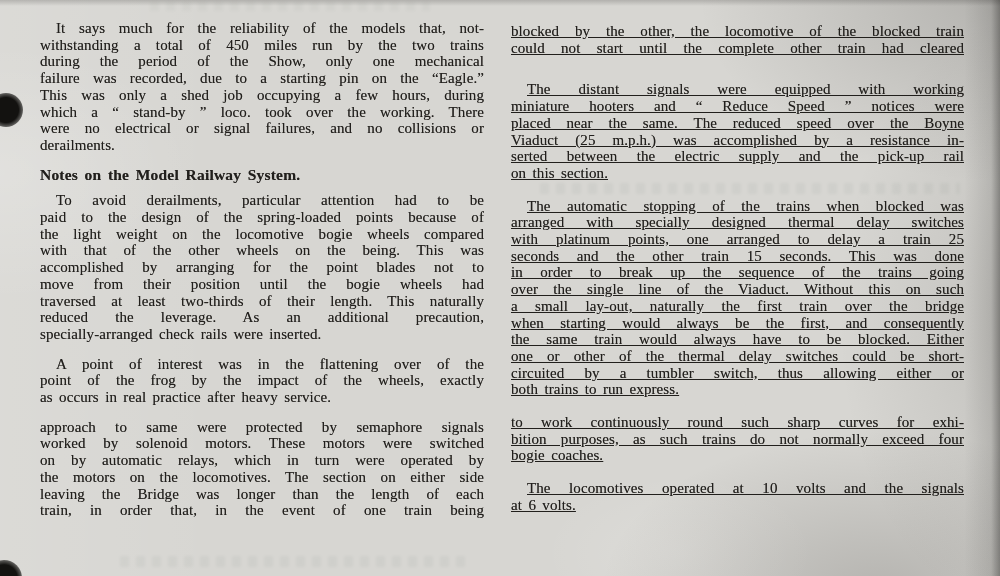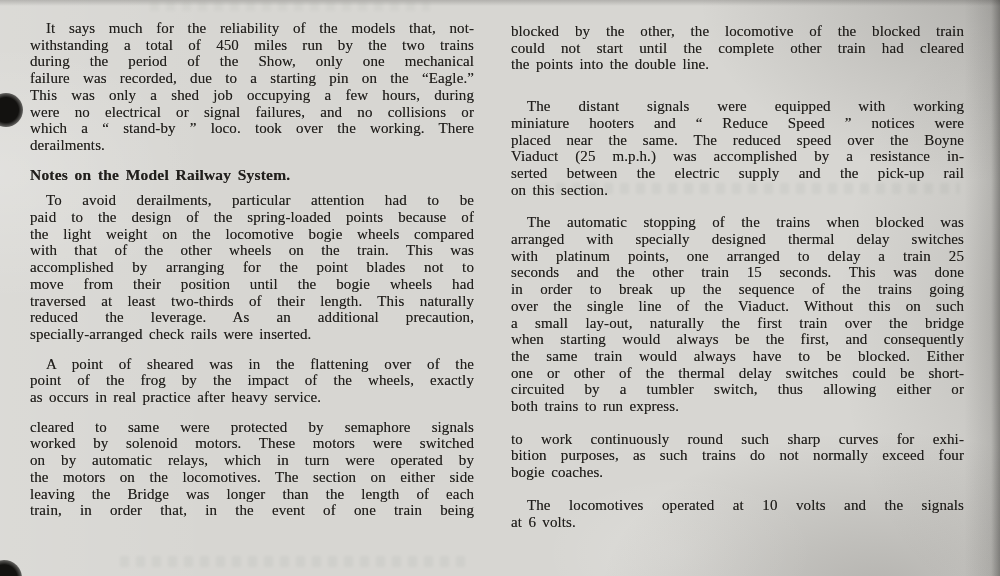--- a/index.html
+++ b/index.html
@@ -15,22 +15,22 @@
       linear-gradient(180deg, rgba(30,28,26,.20) 0, rgba(30,28,26,0) 6px),
       linear-gradient(270deg, rgba(25,24,22,.40) 0, rgba(25,24,22,.12) 9px, rgba(25,24,22,0) 36px),
       radial-gradient(ellipse 430px 260px at 100% 0%, rgba(40,38,35,.20), transparent 70%),
       radial-gradient(ellipse 260px 430px at 102% 55%, rgba(40,38,35,.12), transparent 70%),
       radial-gradient(ellipse 430px 250px at 88% 103%, rgba(45,42,38,.20), transparent 65%),
       radial-gradient(ellipse 230px 130px at 68% 96%, rgba(252,252,250,.15), transparent 60%),
       radial-gradient(ellipse 300px 200px at 0% 30%, rgba(255,255,255,.18), transparent 65%),
       linear-gradient(90deg, rgba(255,255,255,.10) 0%, rgba(255,255,255,0) 22%);
   }
   .column{position:absolute;top:0;}
-  .col-left{left:30px;top:20px;width:444px;}
-  .col-right{left:511px;top:23px;width:453px;}
+  .col-left{left:40px;top:20px;width:444px;}
+  .col-right{left:511px;top:23px;width:453px;text-decoration:underline;}
   .line{
     font-size:15px;
     line-height:16.7px;
     letter-spacing:.1px;
     word-spacing:2.5px;
     text-align:justify;
     text-align-last:justify;
     text-shadow:0 0 .4px rgba(25,23,20,.55);
     white-space:normal;
   }
@@ -70,57 +70,56 @@
   <div class="ghost ghost-2"></div>
   <div class="ghost ghost-3"></div>
 
   <div class="column col-left">
       <div class="block paragraph">
         <div class="line indent">It says much for the reliability of the models that, not-</div>
         <div class="line">withstanding a total of 450 miles run by the two trains</div>
         <div class="line">during the period of the Show, only one mechanical</div>
         <div class="line">failure was recorded, due to a starting pin on the “Eagle.”</div>
         <div class="line">This was only a shed job occupying a few hours, during</div>
+        <div class="line">which a “ stand-by ” loco. took over the working.  There</div>
         <div class="line">were no electrical or signal failures, and no collisions or</div>
-        <div class="line">which a “ stand-by ” loco. took over the working.  There</div>
         <div class="line last">derailments.</div>
       </div>
       <div class="block heading">
         <div class="line last">Notes on the Model Railway System.</div>
       </div>
       <div class="block paragraph">
         <div class="line indent">To avoid derailments, particular attention had to be</div>
         <div class="line">paid to the design of the spring-loaded points because of</div>
         <div class="line">the light weight on the locomotive bogie wheels compared</div>
-        <div class="line">with that of the other wheels on the train.  This was</div>
+        <div class="line">with that of the other wheels on the being.  This was</div>
         <div class="line">accomplished by arranging for the point blades not to</div>
         <div class="line">move from their position until the bogie wheels had</div>
         <div class="line">traversed at least two-thirds of their length.  This naturally</div>
         <div class="line">reduced the leverage.  As an additional precaution,</div>
         <div class="line last">specially-arranged check rails were inserted.</div>
       </div>
       <div class="block paragraph">
-        <div class="line indent">A point of sheared was in the flattening over of the</div>
+        <div class="line indent">A point of interest was in the flattening over of the</div>
         <div class="line">point of the frog by the impact of the wheels, exactly</div>
         <div class="line last">as occurs in real practice after heavy service.</div>
       </div>
       <div class="block paragraph">
-        <div class="line">cleared to same were protected by semaphore signals</div>
+        <div class="line">approach to same were protected by semaphore signals</div>
         <div class="line">worked by solenoid motors.  These motors were switched</div>
         <div class="line">on by automatic relays, which in turn were operated by</div>
         <div class="line">the motors on the locomotives.  The section on either side</div>
         <div class="line">leaving the Bridge was longer than the length of each</div>
         <div class="line">train, in order that, in the event of one train being</div>
       </div>
     </div>
   <div class="column col-right">
       <div class="block paragraph">
         <div class="line">blocked by the other, the locomotive of the blocked train</div>
         <div class="line">could not start until the complete other train had cleared</div>
-        <div class="line last">the points into the double line.</div>
       </div>
       <div class="block paragraph">
         <div class="line indent">The distant signals were equipped with working</div>
         <div class="line">miniature hooters and “ Reduce Speed ” notices were</div>
         <div class="line">placed near the same.  The reduced speed over the Boyne</div>
         <div class="line">Viaduct (25 m.p.h.) was accomplished by a resistance in-</div>
         <div class="line">serted between the electric supply and the pick-up rail</div>
         <div class="line last">on this section.</div>
       </div>
       <div class="block paragraph">

